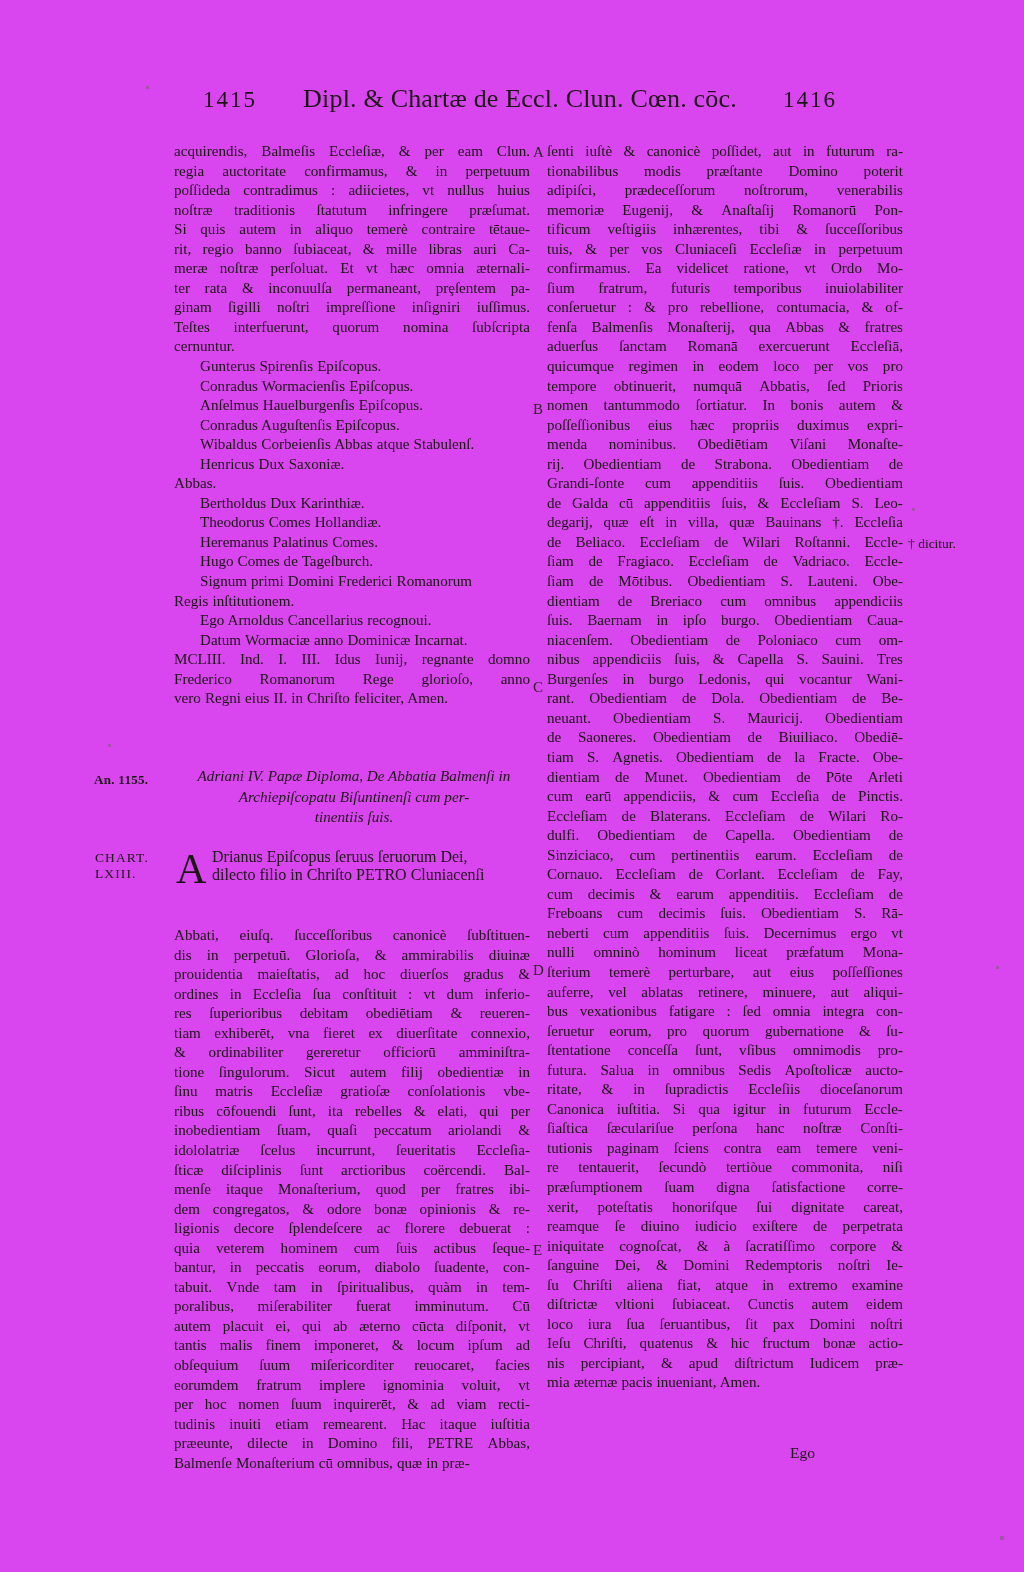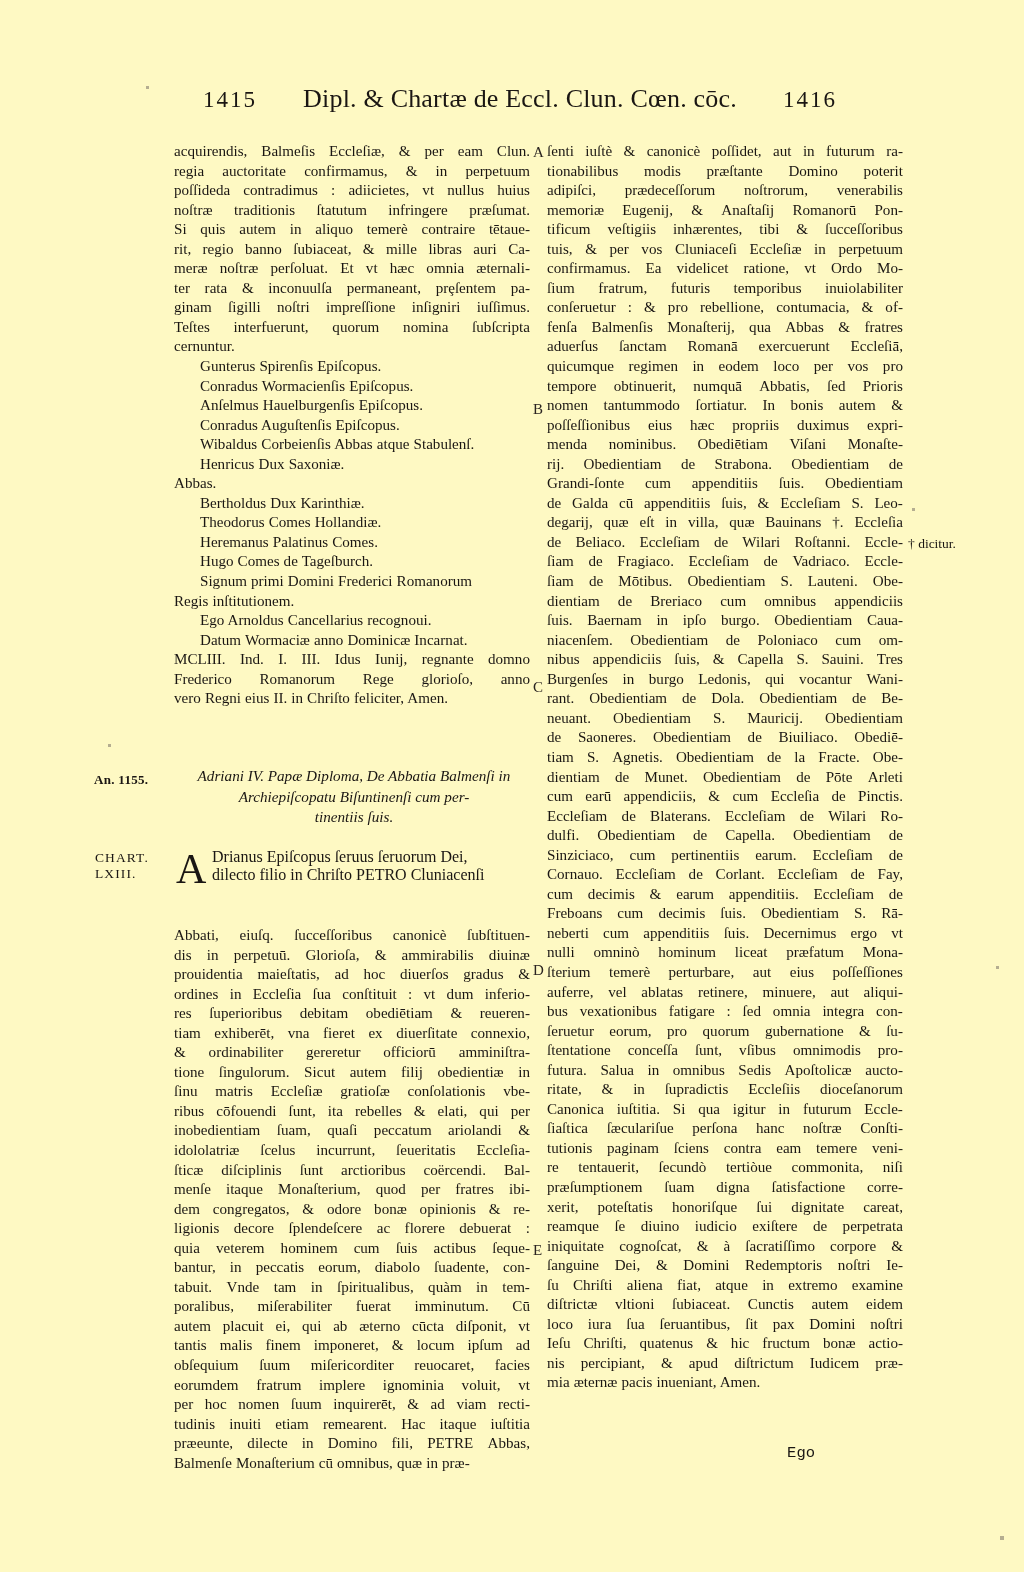--- a/index.html
+++ b/index.html
@@ -2,21 +2,21 @@
 <html><head>
 <meta charset="utf-8">
 <style>
   html,body{margin:0;padding:0;background:#fff;}
   body{
     width:1024px;height:1572px;position:relative;
     font-family:"Liberation Serif","DejaVu Serif",serif;
     color:#1a1613;
     -webkit-font-smoothing:none;
   }
-  .page{position:absolute;inset:0;background:#fef9c3;}
+  .page{position:absolute;inset:0;background:#d946ef;}
 
   
   .runhead{
     position:absolute;left:160px;top:84px;width:720px;
     display:flex;align-items:baseline;justify-content:center;
     font-size:25px;letter-spacing:.4px;
   }
   .runhead .folio{font-size:23px;letter-spacing:2px;}
   .runhead .title{flex:0 0 auto;margin:0 46px;font-size:26px;letter-spacing:.2px;}
   .runhead .folio.left{margin-right:0;}
@@ -69,21 +69,21 @@
   .dropcap-wrap{position:absolute;left:174px;top:848px;width:356px;}
   .dropcap{
     position:absolute;left:2px;top:2px;
     font-size:42px;line-height:38px;font-family:"Liberation Serif",serif;
   }
   .dc-l1{display:block;white-space:nowrap;padding-left:38px;}
   .dc-l2{display:block;white-space:nowrap;padding-left:38px;}
 
   .catchword{
     position:absolute;left:0;top:1444px;width:815px;text-align:right;
-    font-size:15.5px;box-sizing:border-box;font-family:Liberation Mono, monospace;
+    font-size:15.5px;box-sizing:border-box;
   }
 
   
   .speck{position:absolute;background:#6b645d;opacity:.5;}
 </style>
 </head>
 <body>
 
 <div class="page">
 

